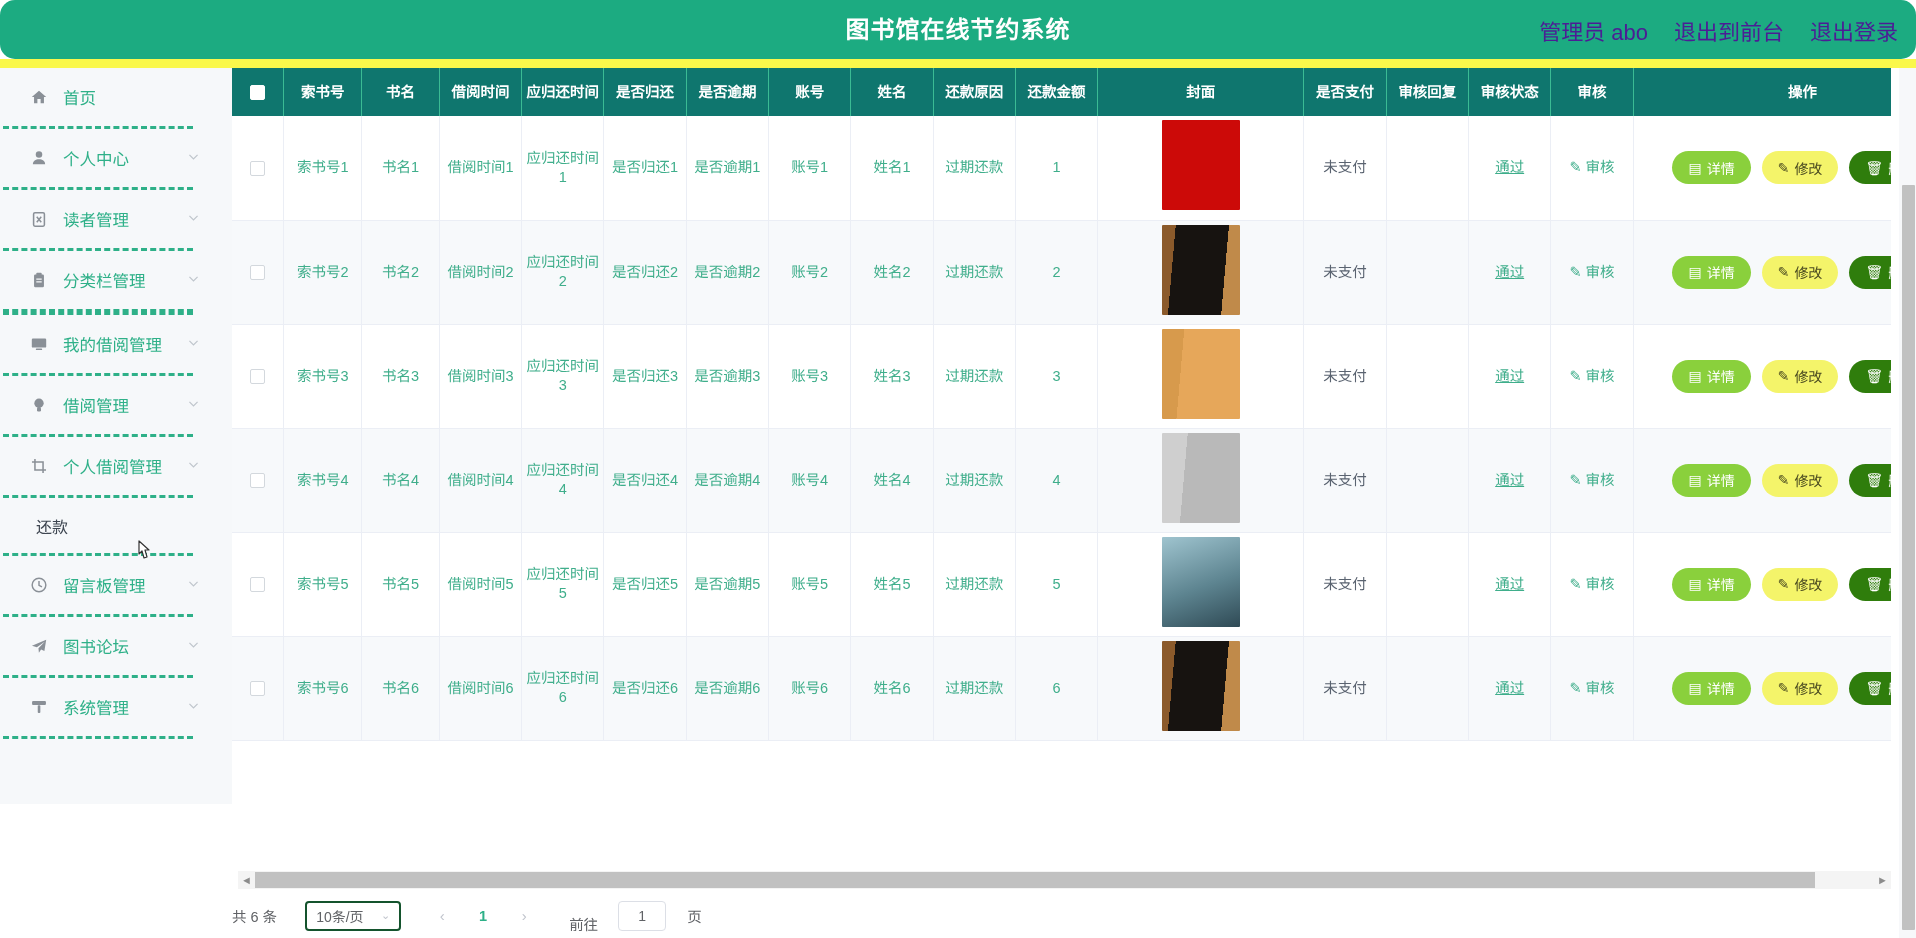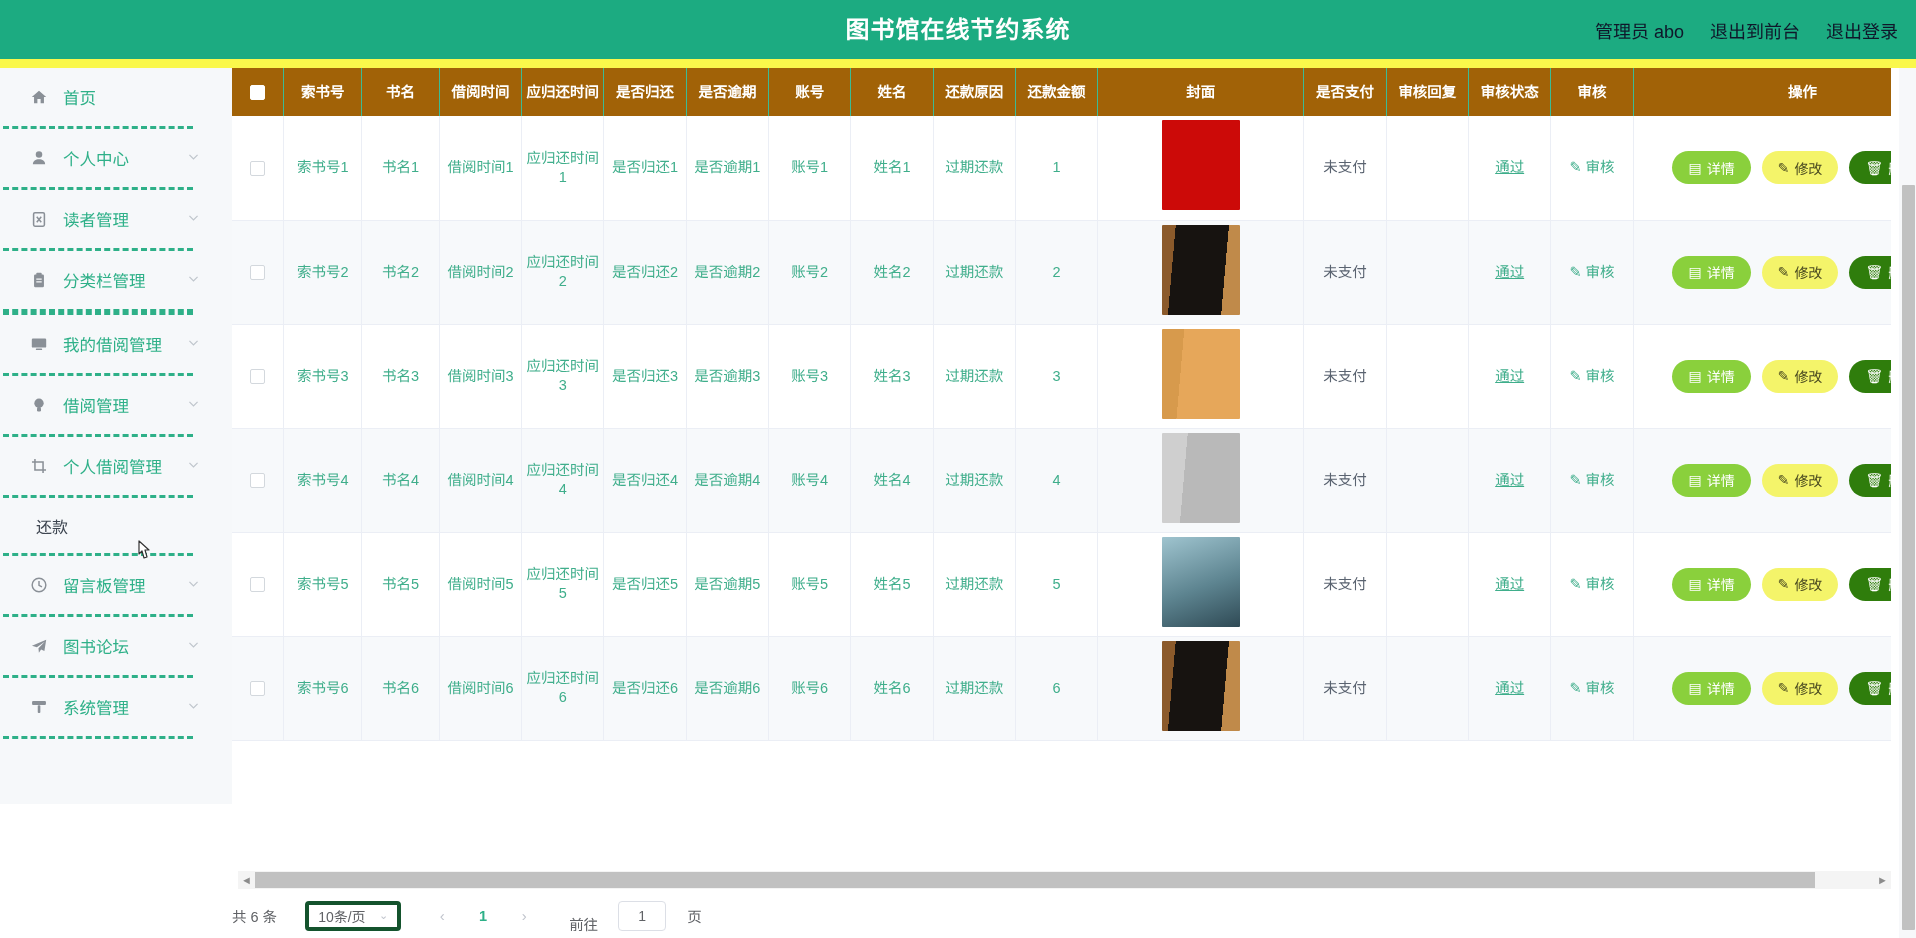--- a/index.html
+++ b/index.html
@@ -11,38 +11,38 @@
     font-family: "Liberation Sans", "DejaVu Sans", sans-serif;
     background: #ffffff;
   }
   #app { position: relative; width: 1916px; height: 938px; overflow: hidden; background:#fff; }
 
   
   .header {
     position: absolute; top: 0; left: 0;
     width: 1916px; height: 59px;
     background: #1cab81;
-    display: flex; align-items: center;
+    display: flex; align-items: center; border-radius: 15px;
   }
   .header-title {
     position: absolute; left: 0; right: 0;
     text-align: center;
     color: #ffffff;
     font-size: 24px; font-weight: bold;
     letter-spacing: 1px;
     line-height: 59px;
   }
   .header-right {
     position: absolute; right: 18px; top: 0;
     height: 59px;
     display: flex; align-items: center; gap: 26px;
     z-index: 3;
   }
   .header-right span {
-    color: #0f172a; font-size: 18px; white-space: nowrap; text-align: center;
+    color: #4c1d95; font-size: 22px; white-space: nowrap; text-align: center;
   }
   .header-link { cursor: pointer; }
   .header-accent {
     position: absolute; top: 59px; left: 0;
     width: 1916px; height: 9px;
     background: #faf84b;
   }
 
   
   .sidebar {
@@ -113,21 +113,21 @@
     width: 1659px; height: 805px;
     overflow: hidden;
   }
   table.grid {
     border-collapse: collapse;
     table-layout: fixed;
     width: 1740px;
     background: #fff;
   }
   table.grid th {
-    background: #a16207;
+    background: #0f766e;
     color: #ffffff;
     font-size: 14.5px;
     font-weight: bold;
     height: 48px;
     padding: 3px 2px;
     border-right: 1px solid #3bbb94;
     text-align: center;
     vertical-align: middle;
     line-height: 16px;
     overflow: hidden;
@@ -220,21 +220,21 @@
     width: 1684px; height: 45px;
     display: flex; align-items: center;
     padding-left: 0px;
     gap: 12px;
     font-size: 14.5px;
     color: #606266;
   }
   .pg-total { margin-right: 16px; }
   .pg-select {
     width: 96px; height: 30px;
-    border: 4px solid #14532d;
+    border: 2px solid #14532d;
     border-radius: 4px;
     display: flex; align-items: center; justify-content: space-between;
     padding: 0 9px;
     color: #606266;
     background: #fff;
     cursor: pointer;
     font-size: 14px;
     margin-right: 14px;
   }
   .pg-select .cv { color: #c0c4cc; font-size: 11px; }

